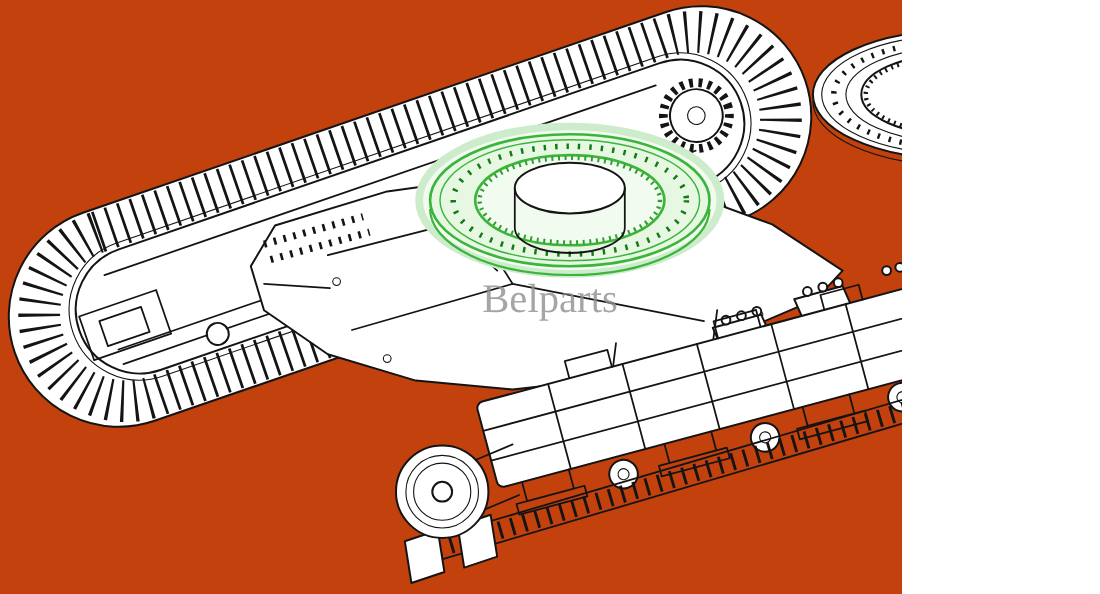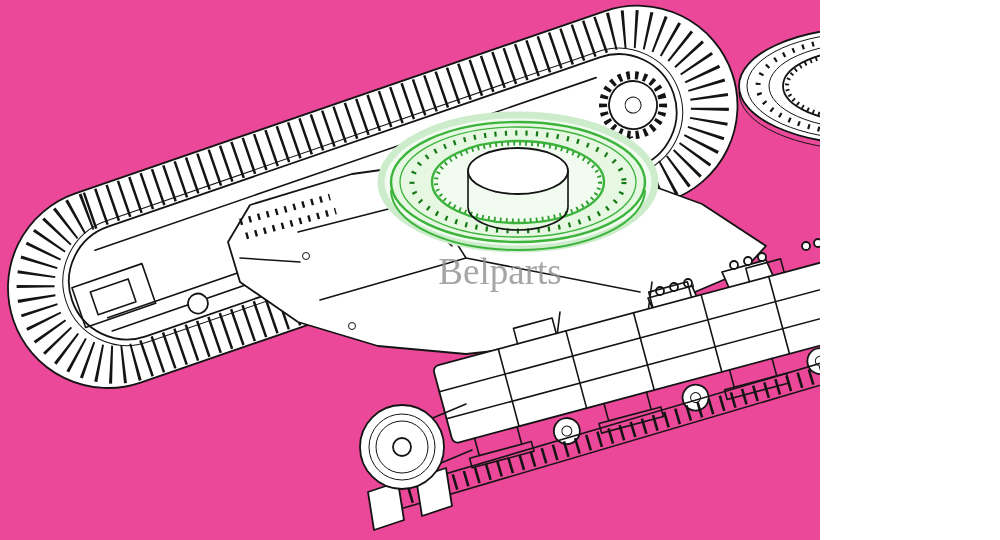--- a/index.html
+++ b/index.html
@@ -1,16 +1,16 @@
 <!DOCTYPE html>
 <html><head>
 <meta charset="utf-8">
 <style>
   html,body{margin:0;padding:0;background:#ffffff;}
-  .stage{position:relative;width:820px;height:540px;background:#ec4899;overflow:hidden;
+  .stage{position:relative;width:820px;height:540px;background:#c2410c;overflow:hidden;
          font-family:"Liberation Sans", sans-serif;}
   svg{display:block;}
   .ln{stroke:#141414;fill:none;stroke-width:1.6;stroke-linejoin:round;stroke-linecap:round;}
   .lnw{stroke:#141414;fill:#ffffff;stroke-width:1.8;stroke-linejoin:round;}
   .thin{stroke:#141414;fill:none;stroke-width:1;}
   .watermark{font-family:"Liberation Serif","DejaVu Serif",serif;opacity:.8;}
 </style>
 </head>
 <body>
 

